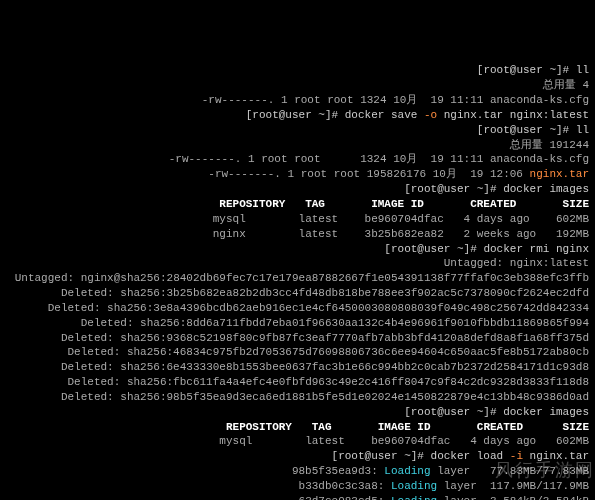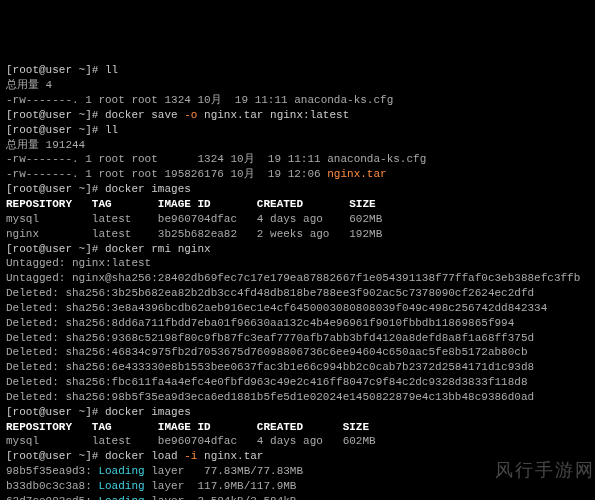--- a/index.html
+++ b/index.html
@@ -14,21 +14,21 @@
     overflow: hidden;
     position: relative;
     white-space: pre;
   }
   .term { padding: 4px 6px; }
   .prompt { color: #ccc; }
   .white { color: #fff; font-weight: bold; }
   .orange { color: #ff8c3f; }
   .cyan { color: #3fd0e0; }
   .dim { color: #aaa; }
-  .row { display: block; }
+  .row { display: block; text-align: right; }
   .watermark {
     position: absolute;
     right: 0;
     bottom: 18px;
     font-size: 18px;
     color: rgba(200,200,200,0.35);
     font-family: "Microsoft YaHei", sans-serif;
     letter-spacing: 2px;
     white-space: nowrap;
   }

